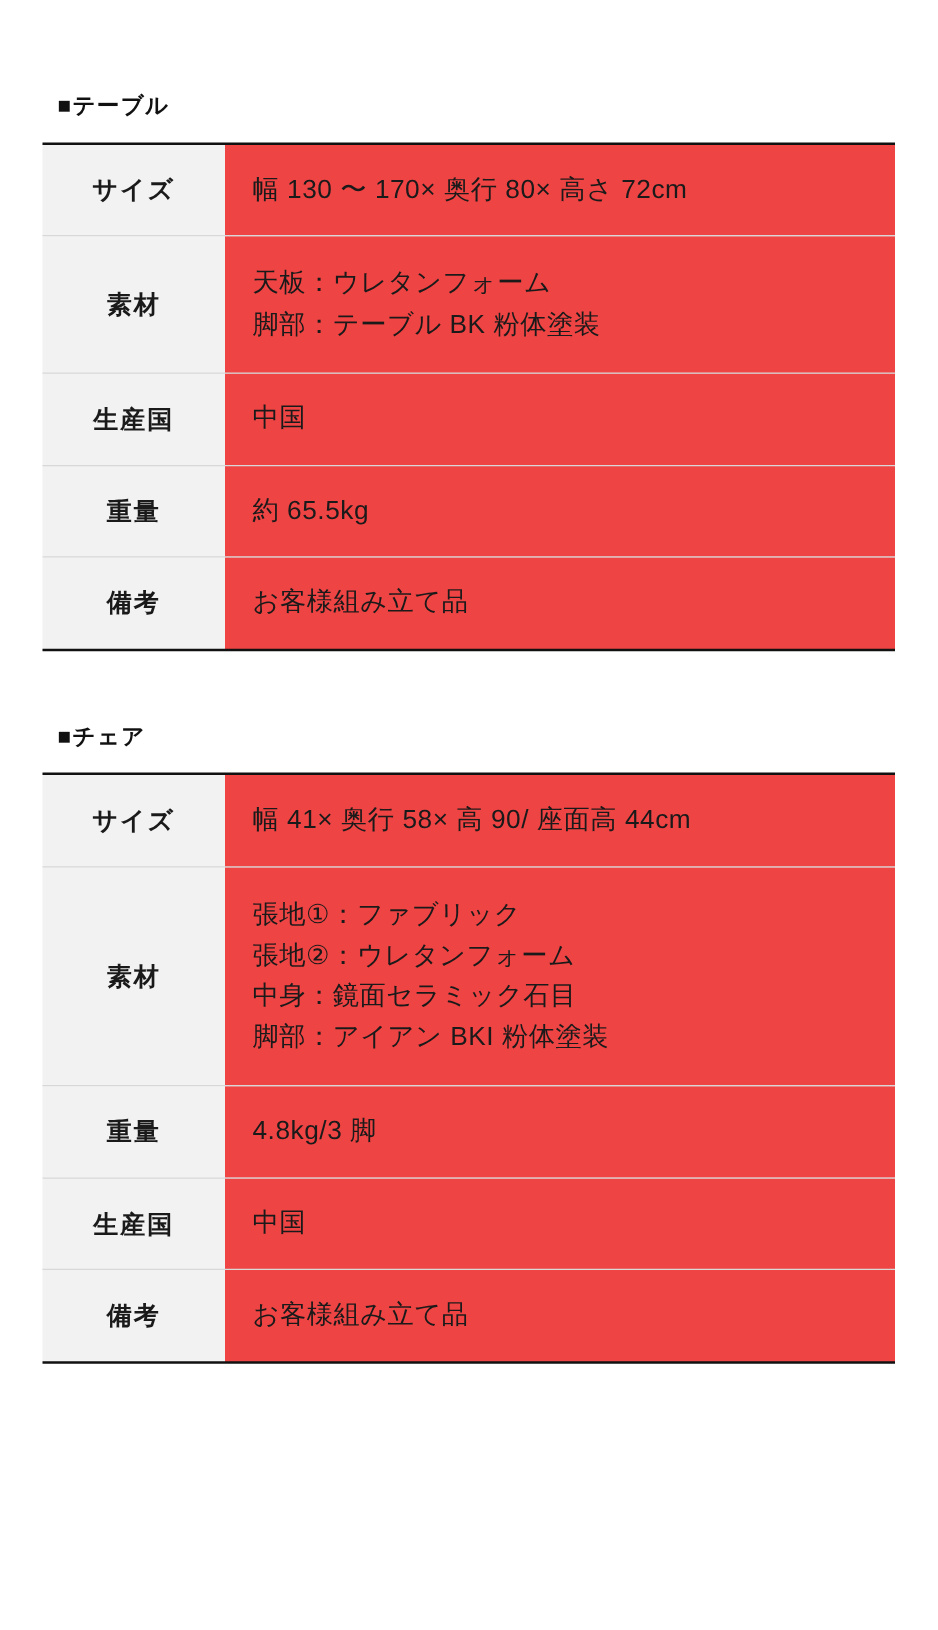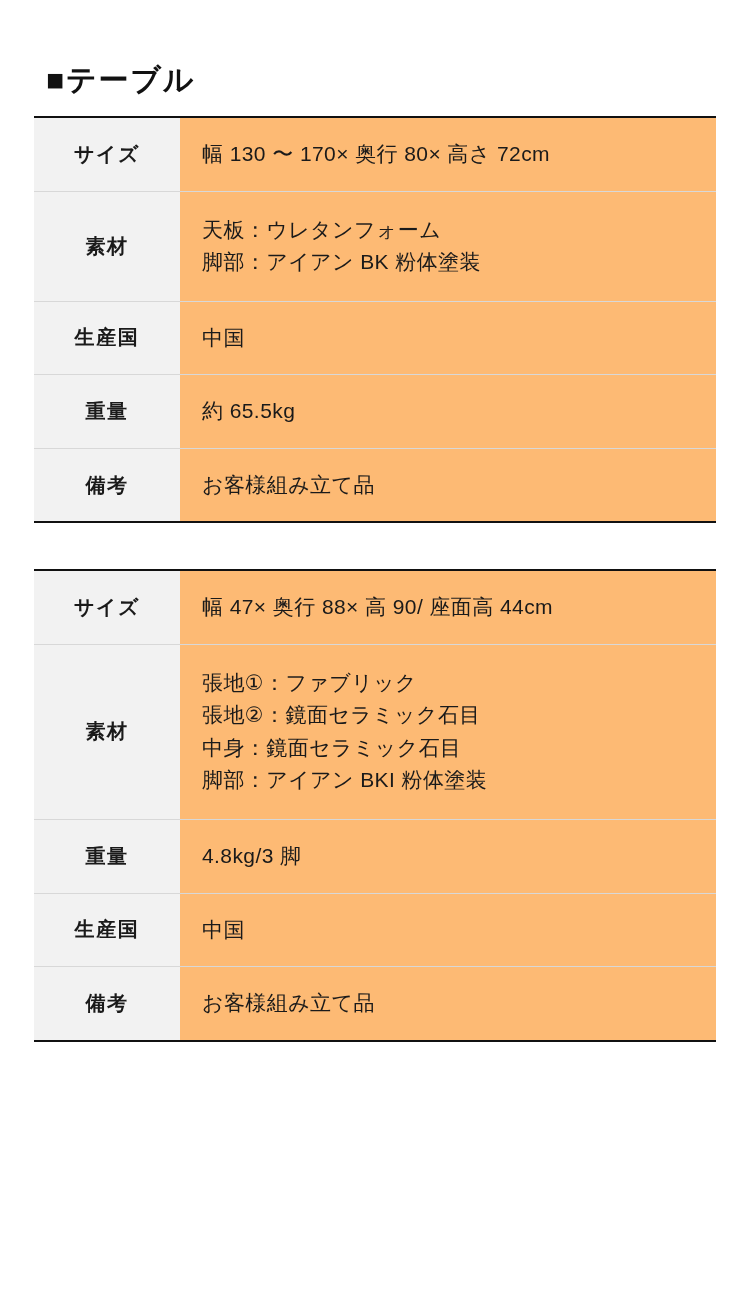--- a/index.html
+++ b/index.html
@@ -24,25 +24,25 @@
   .section {
     width: 682px;
   }
   .section-table-block {
     padding-top: 62px;
   }
   .section-chair-block {
     padding-top: 46px;
   }
   .section-heading {
-    font-size: 30px;
+    font-size: 18px;
     font-weight: bold;
     letter-spacing: 0.06em;
     color: #111111;
-    margin: 0 0 18px 12px;
+    margin: 12px 0 18px 12px;
     line-height: 1.2;
   }
   .spec-table {
     width: 682px;
     border-collapse: collapse;
     border-top: 2px solid #111111;
     border-bottom: 2px solid #111111;
     table-layout: fixed;
   }
   .spec-table tr + tr th,
@@ -55,21 +55,21 @@
     font-size: 20px;
     font-weight: bold;
     color: #1a1a1a;
     text-align: center;
     vertical-align: middle;
     letter-spacing: 0.08em;
     padding: 20px 6px;
     box-sizing: border-box;
   }
   .spec-table td {
-    background: #fdba74;
+    background: #ef4444;
     font-size: 21px;
     font-weight: normal;
     color: #1a1a1a;
     text-align: left;
     vertical-align: middle;
     padding: 20px 0 20px 22px;
     line-height: 1.55;
     letter-spacing: 0.02em;
     box-sizing: border-box;
   }
@@ -95,21 +95,21 @@
         <tr>
           <th>サイズ</th>
           <td>
             <span class="cell-line">幅 130 〜 170× 奥行 80× 高さ 72cm</span>
           </td>
         </tr>
         <tr class="row-tall">
           <th>素材</th>
           <td>
             <span class="cell-line">天板：ウレタンフォーム</span>
-            <span class="cell-line">脚部：アイアン BK 粉体塗装</span>
+            <span class="cell-line">脚部：テーブル BK 粉体塗装</span>
           </td>
         </tr>
         <tr>
           <th>生産国</th>
           <td>
             <span class="cell-line">中国</span>
           </td>
         </tr>
         <tr>
           <th>重量</th>
@@ -121,34 +121,35 @@
           <th>備考</th>
           <td>
             <span class="cell-line">お客様組み立て品</span>
           </td>
         </tr>
       </tbody>
     </table>
   </div>
 
   <div class="section section-chair-block">
+    <h2 class="section-heading">■チェア</h2>
 
     <table class="spec-table">
       <tbody>
         <tr>
           <th>サイズ</th>
           <td>
-            <span class="cell-line">幅 47× 奥行 88× 高 90/ 座面高 44cm</span>
+            <span class="cell-line">幅 41× 奥行 58× 高 90/ 座面高 44cm</span>
           </td>
         </tr>
         <tr class="row-tall">
           <th>素材</th>
           <td>
             <span class="cell-line">張地①：ファブリック</span>
-            <span class="cell-line">張地②：鏡面セラミック石目</span>
+            <span class="cell-line">張地②：ウレタンフォーム</span>
             <span class="cell-line">中身：鏡面セラミック石目</span>
             <span class="cell-line">脚部：アイアン BKI 粉体塗装</span>
           </td>
         </tr>
         <tr>
           <th>重量</th>
           <td>
             <span class="cell-line">4.8kg/3 脚</span>
           </td>
         </tr>

